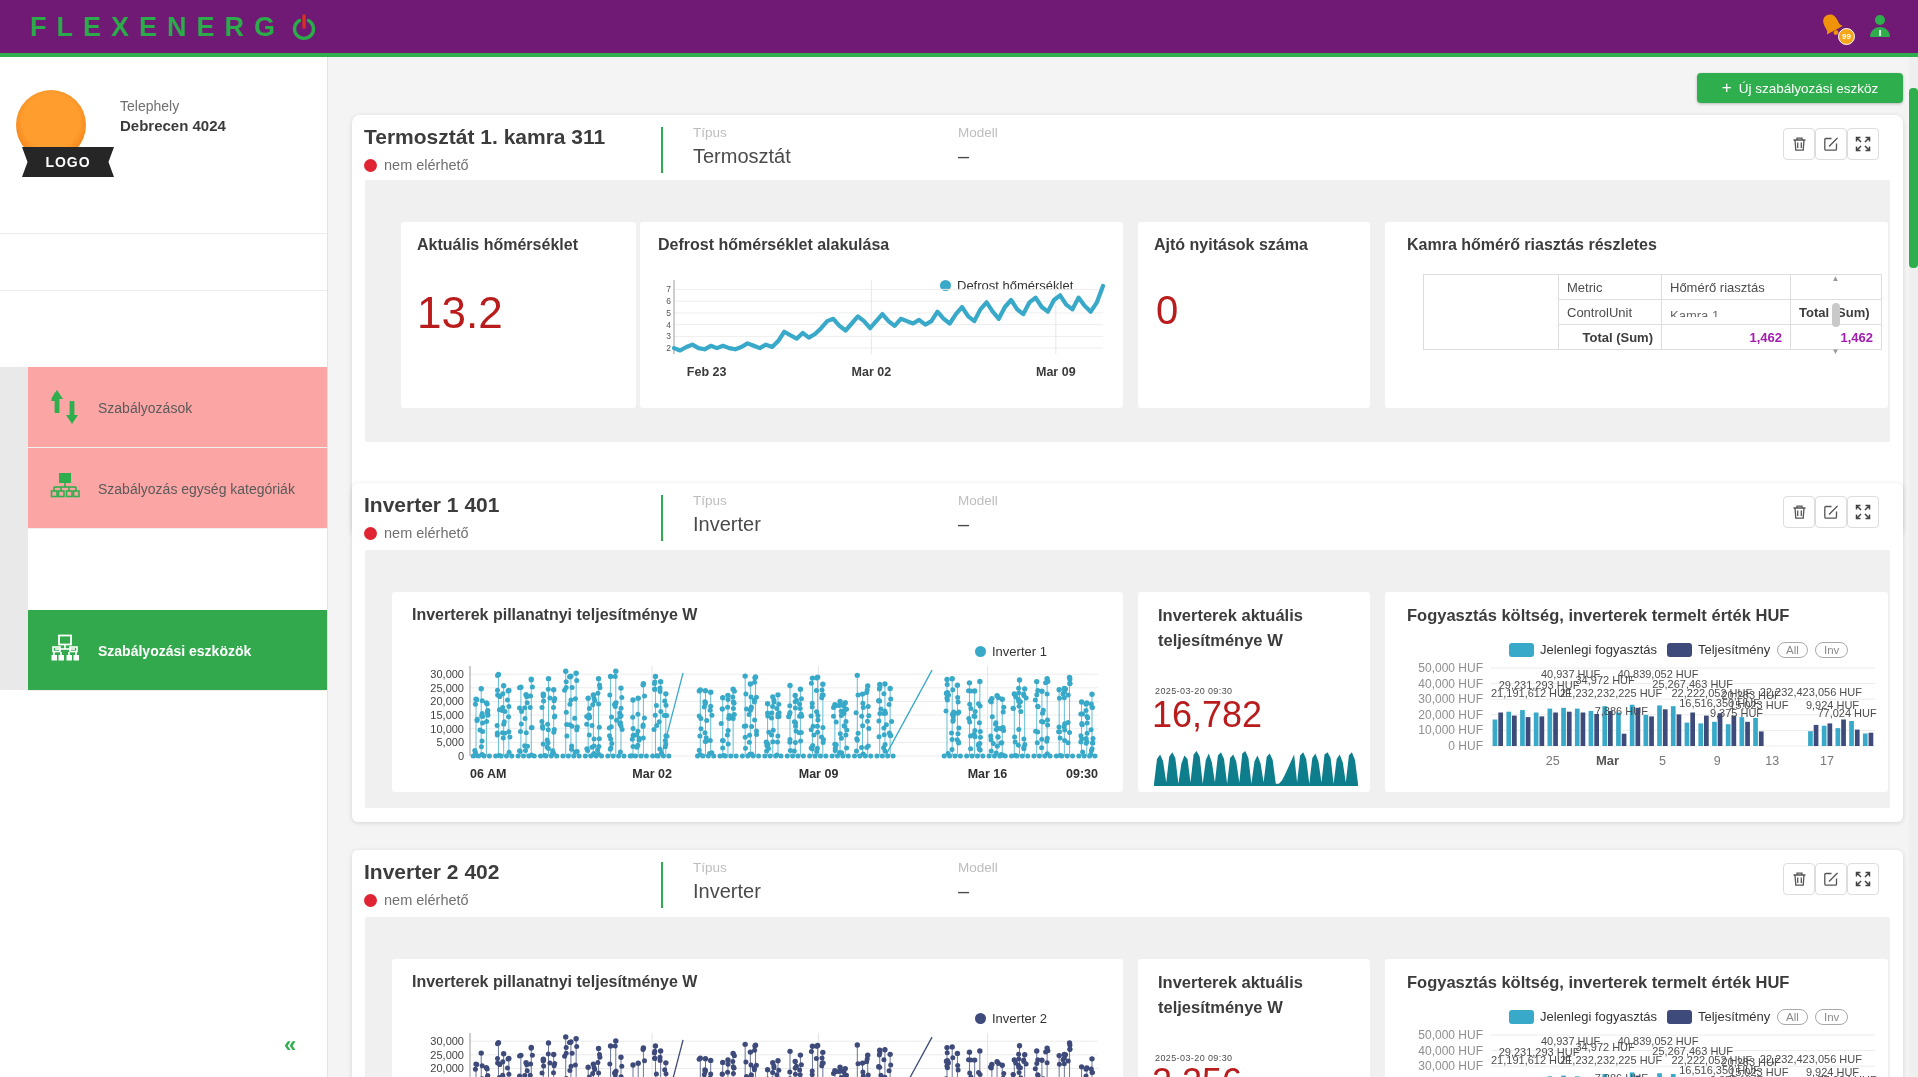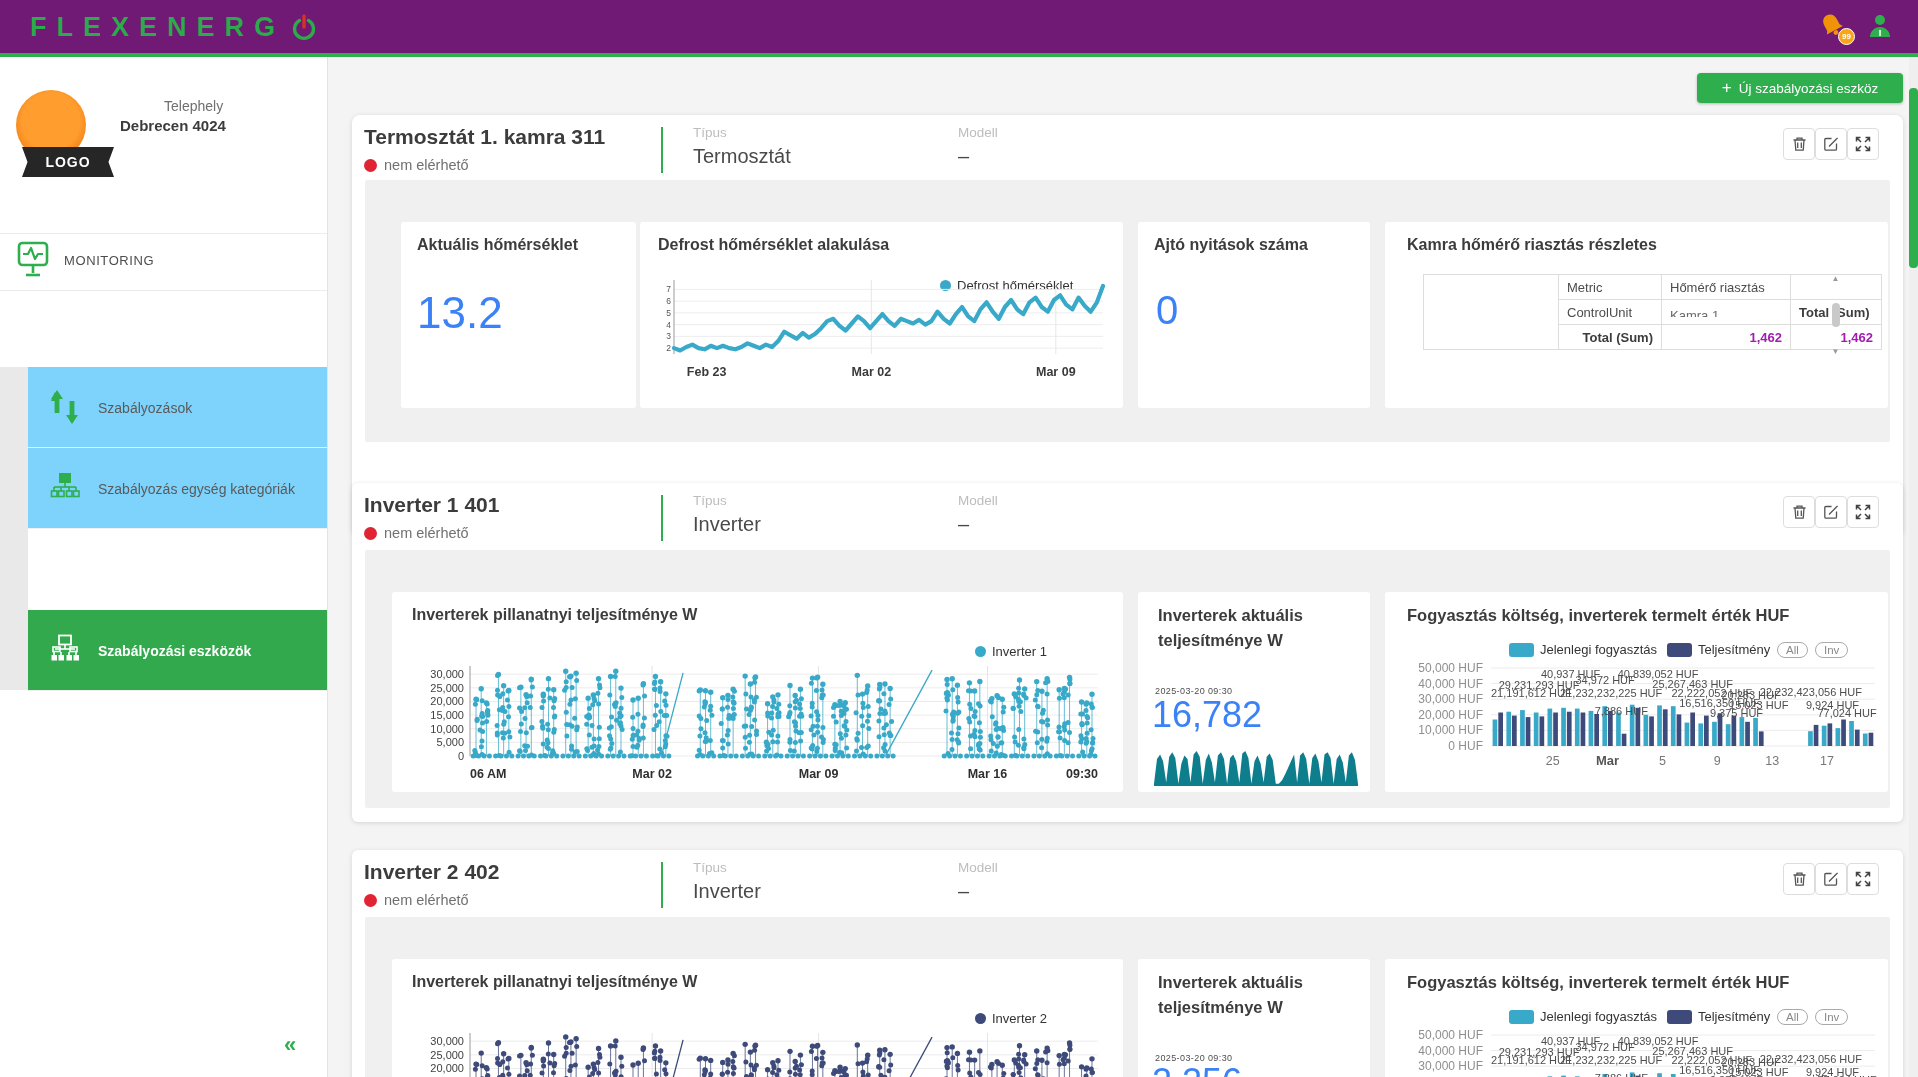--- a/index.html
+++ b/index.html
@@ -8,45 +8,45 @@
   
   #hdr{position:absolute;left:0;top:0;width:1918px;height:53px;background:#701a75;border-bottom:4px solid #2fae4d;z-index:30;}
   .logo{position:absolute;left:30px;top:12px;display:flex;align-items:center;color:#2bab49;font-weight:700;font-size:27px;letter-spacing:10px;}
   .hdr-ic{position:absolute;top:12px;cursor:pointer;}
   .badge{position:absolute;right:-9px;bottom:-3px;background:#f7a51b;color:#fff;border-radius:50%;width:15px;height:15px;font-size:8px;font-weight:700;display:flex;align-items:center;justify-content:center;border:1px solid #fff;}
   
   #sb{position:absolute;left:0;top:57px;width:327px;height:1020px;background:#fff;border-right:1px solid #e3e3e3;z-index:20;}
   .sb-div{position:absolute;left:0;width:327px;height:1px;background:#ececec;}
   .pf-badge{position:absolute;left:16px;top:33px;width:70px;height:70px;border-radius:50%;background:radial-gradient(circle at 50% 45%, #ff9d2e 55%, #ef7d14 80%);}
   .pf-ribbon{position:absolute;left:6px;top:57px;width:92px;height:30px;background:#262626;color:#fff;font-weight:700;font-size:14px;letter-spacing:1px;display:flex;align-items:center;justify-content:center;clip-path:polygon(0 0,100% 0,94% 50%,100% 100%,0 100%,6% 50%);}
-  .pf-label{position:absolute;left:120px;top:41px;font-size:14px;color:#6f6f6f;margin-left:44px;}
+  .pf-label{position:absolute;left:120px;top:41px;font-size:14px;color:#6f6f6f;}
   .pf-name{position:absolute;left:120px;top:60px;font-size:15px;font-weight:700;color:#3c3c3c;}
   .mi{position:absolute;left:0;width:327px;cursor:pointer;}
   .mi-label{position:absolute;font-size:13px;color:#4d4d4d;letter-spacing:.6px;}
   .sub-strip{position:absolute;left:0;top:253px;width:28px;height:323px;background:#e9e9e9;}
-  .smi{position:absolute;left:28px;width:299px;height:80px;background:#7dd3fc;border-bottom:1px solid #f0f0f0;cursor:pointer;}
+  .smi{position:absolute;left:28px;width:299px;height:80px;background:#fca5a5;border-bottom:1px solid #f0f0f0;cursor:pointer;}
   .smi .lbl{position:absolute;left:70px;top:33px;font-size:14px;color:#5a5a5a;}
   .smi.active{background:#31a94c;}
   .smi.active .lbl{color:#fff;font-weight:700;}
   .collapse{position:absolute;left:284px;top:975px;font-size:22px;color:#2fae4d;font-weight:700;cursor:pointer;}
   
   .btn-new{position:absolute;left:1697px;top:73px;width:206px;height:30px;background:#2fae4d;border:none;border-radius:4px;color:#fff;font-size:13.5px;font-family:"Liberation Sans",sans-serif;display:flex;align-items:center;justify-content:center;gap:7px;cursor:pointer;box-shadow:0 1px 3px rgba(0,0,0,.25);}
   .btn-new .plus{font-size:17px;font-weight:400;}
   .card{position:absolute;left:352px;width:1551px;background:#fff;border-radius:6px;box-shadow:0 1px 5px rgba(0,0,0,.13);}
   .c-title{position:absolute;left:12px;top:10px;font-size:21px;font-weight:700;color:#3c3c3c;}
   .c-status-dot{position:absolute;left:12px;top:44px;width:13px;height:13px;border-radius:50%;background:#e02433;}
   .c-status{position:absolute;left:32px;top:42px;font-size:14.5px;color:#707070;}
   .c-vdiv{position:absolute;left:309px;top:12px;width:2px;height:46px;background:#2fae4d;}
   .f-label{position:absolute;top:10px;font-size:13.5px;color:#bdbdbd;}
   .f-value{position:absolute;top:30px;font-size:20px;color:#4a4a4a;}
   .iconbtn{position:absolute;top:13px;width:30px;height:30px;border:1px solid #ddd;border-radius:4px;background:#fff;display:flex;align-items:center;justify-content:center;cursor:pointer;}
   .panel{position:absolute;left:13px;width:1525px;background:#f0f0f1;border-radius:2px;}
   .widget{position:absolute;top:42px;background:#fff;border-radius:3px;}
   .wtitle{position:absolute;left:20px;top:14px;font-size:16px;font-weight:700;color:#3c3c3c;}
-  .bigval{position:absolute;font-size:44px;color:#3b82f6;text-align:right;}
+  .bigval{position:absolute;font-size:44px;color:#b91c1c;text-align:right;}
   .legend{position:absolute;display:flex;align-items:center;gap:6px;font-size:13px;color:#333;}
   .ldot{width:11px;height:11px;border-radius:50%;}
   .lswatch{width:25px;height:14px;border-radius:3px;}
   .pill{border:1.5px solid #a9a9a9;border-radius:10px;color:#8a8a8a;font-size:11.5px;padding:1px 8px;background:#fff;cursor:pointer;}
   .ts{position:absolute;font-size:9px;color:#4e4e4e;letter-spacing:.4px;}
   
   table.alarm{border-collapse:collapse;font-size:13px;color:#4c4c4c;}
   table.alarm td{border:1px solid #ddd;padding:2px 8px;height:20px;background:#fff;}
   table.alarm td.blank{border-right:1px solid #ddd;}
   .tright{text-align:right;}
@@ -91,29 +91,20 @@
   </div>
 
   <div id="sb">
     <div class="pf-badge">
       <div class="pf-ribbon">LOGO</div>
     </div>
     <div class="pf-label">Telephely</div>
     <div class="pf-name">Debrecen 4024</div>
     <div class="sb-div" style="top:176px;"></div>
 
-    <div class="mi" style="top:176px;height:57px;">
-      <svg width="34" height="44" viewBox="0 0 34 44" style="position:absolute;left:16px;top:6px;">
-        <rect x="3" y="4" width="28" height="22" rx="3.5" fill="none" stroke="#2fae4d" stroke-width="2.6"></rect>
-        <polyline points="7,15 12,15 15,9 19,20 22,15 27,15" fill="none" stroke="#2fae4d" stroke-width="2.2" stroke-linejoin="round"></polyline>
-        <line x1="17" y1="26" x2="17" y2="34" stroke="#2fae4d" stroke-width="2.6"></line>
-        <line x1="10" y1="36" x2="24" y2="36" stroke="#2fae4d" stroke-width="2.6"></line>
-      </svg>
-      <span class="mi-label" style="left:64px;top:20px;">MONITORING</span>
-    </div>
     <div class="sb-div" style="top:233px;"></div>
 
     <div class="sb-div" style="top:310px;"></div>
 
     <div class="sub-strip" style="top:310px;"></div>
 
     <div class="smi" style="top:310px;">
       <svg width="30" height="36" viewBox="0 0 30 36" style="position:absolute;left:22px;top:22px;">
         <polygon points="9,12 1,12 5,3" transform="rotate(0)" fill="#2fae4d"></polygon>
         <polygon points="1,10 13,10 7,1" fill="#2fae4d"></polygon>

